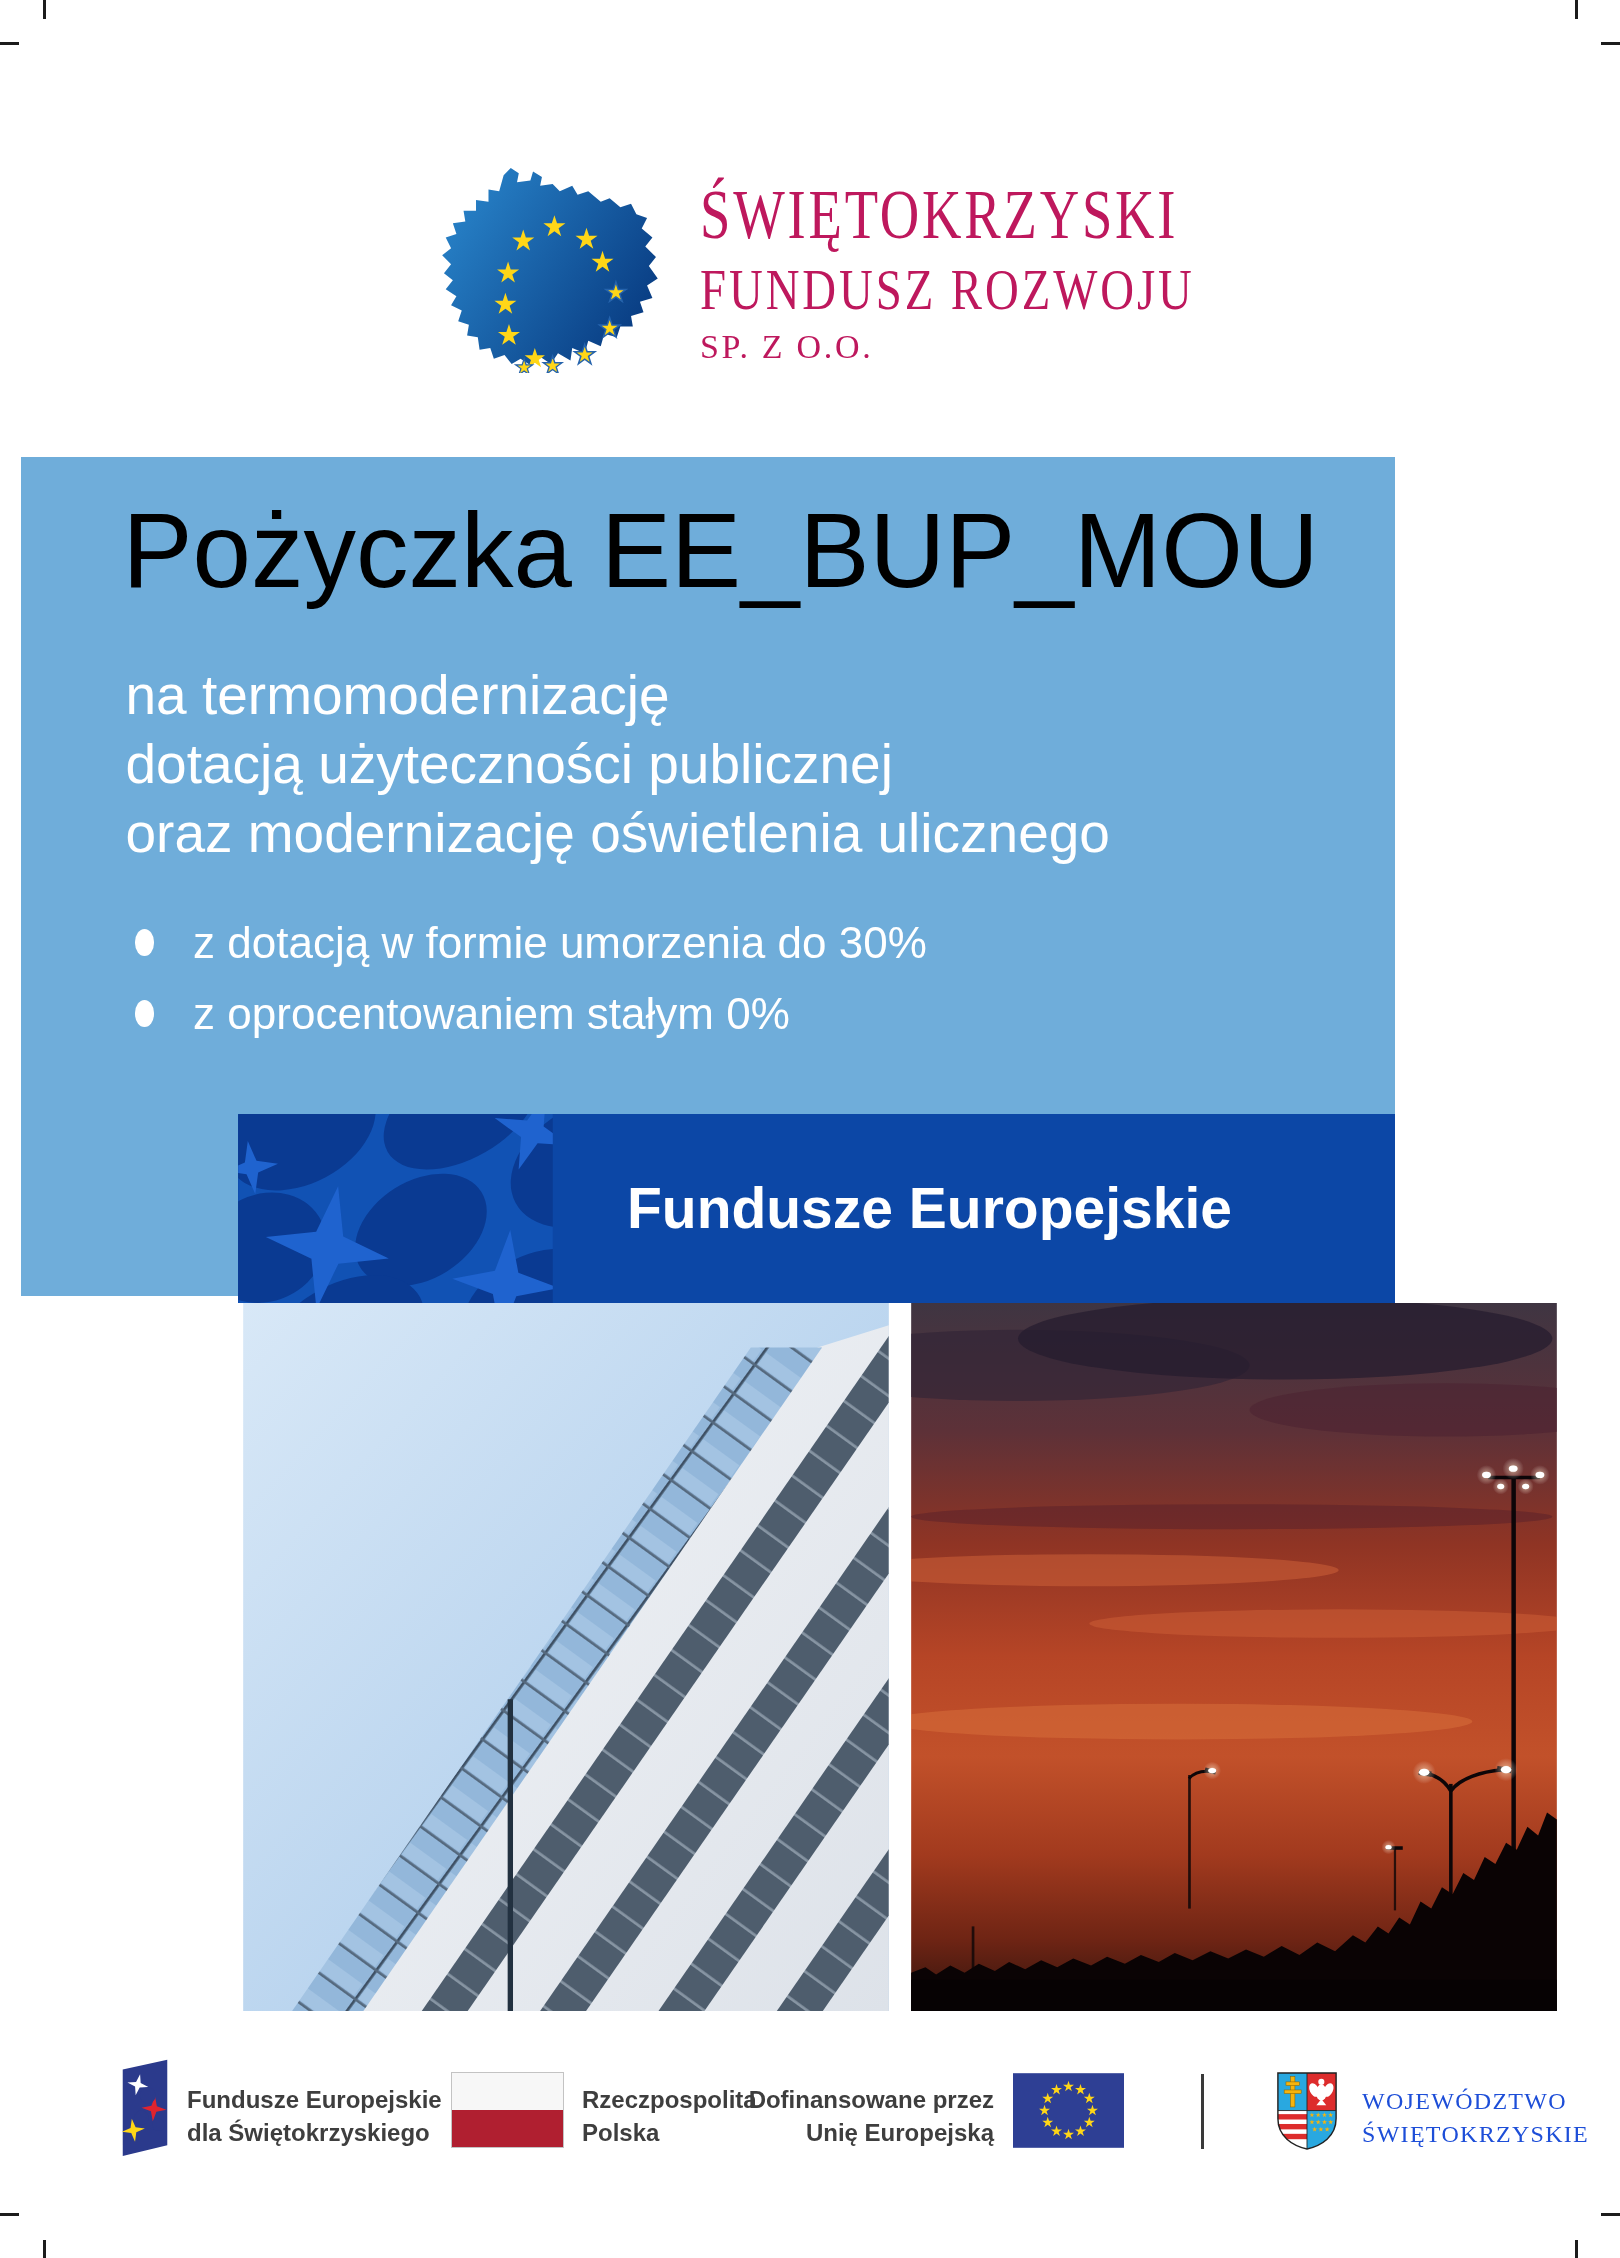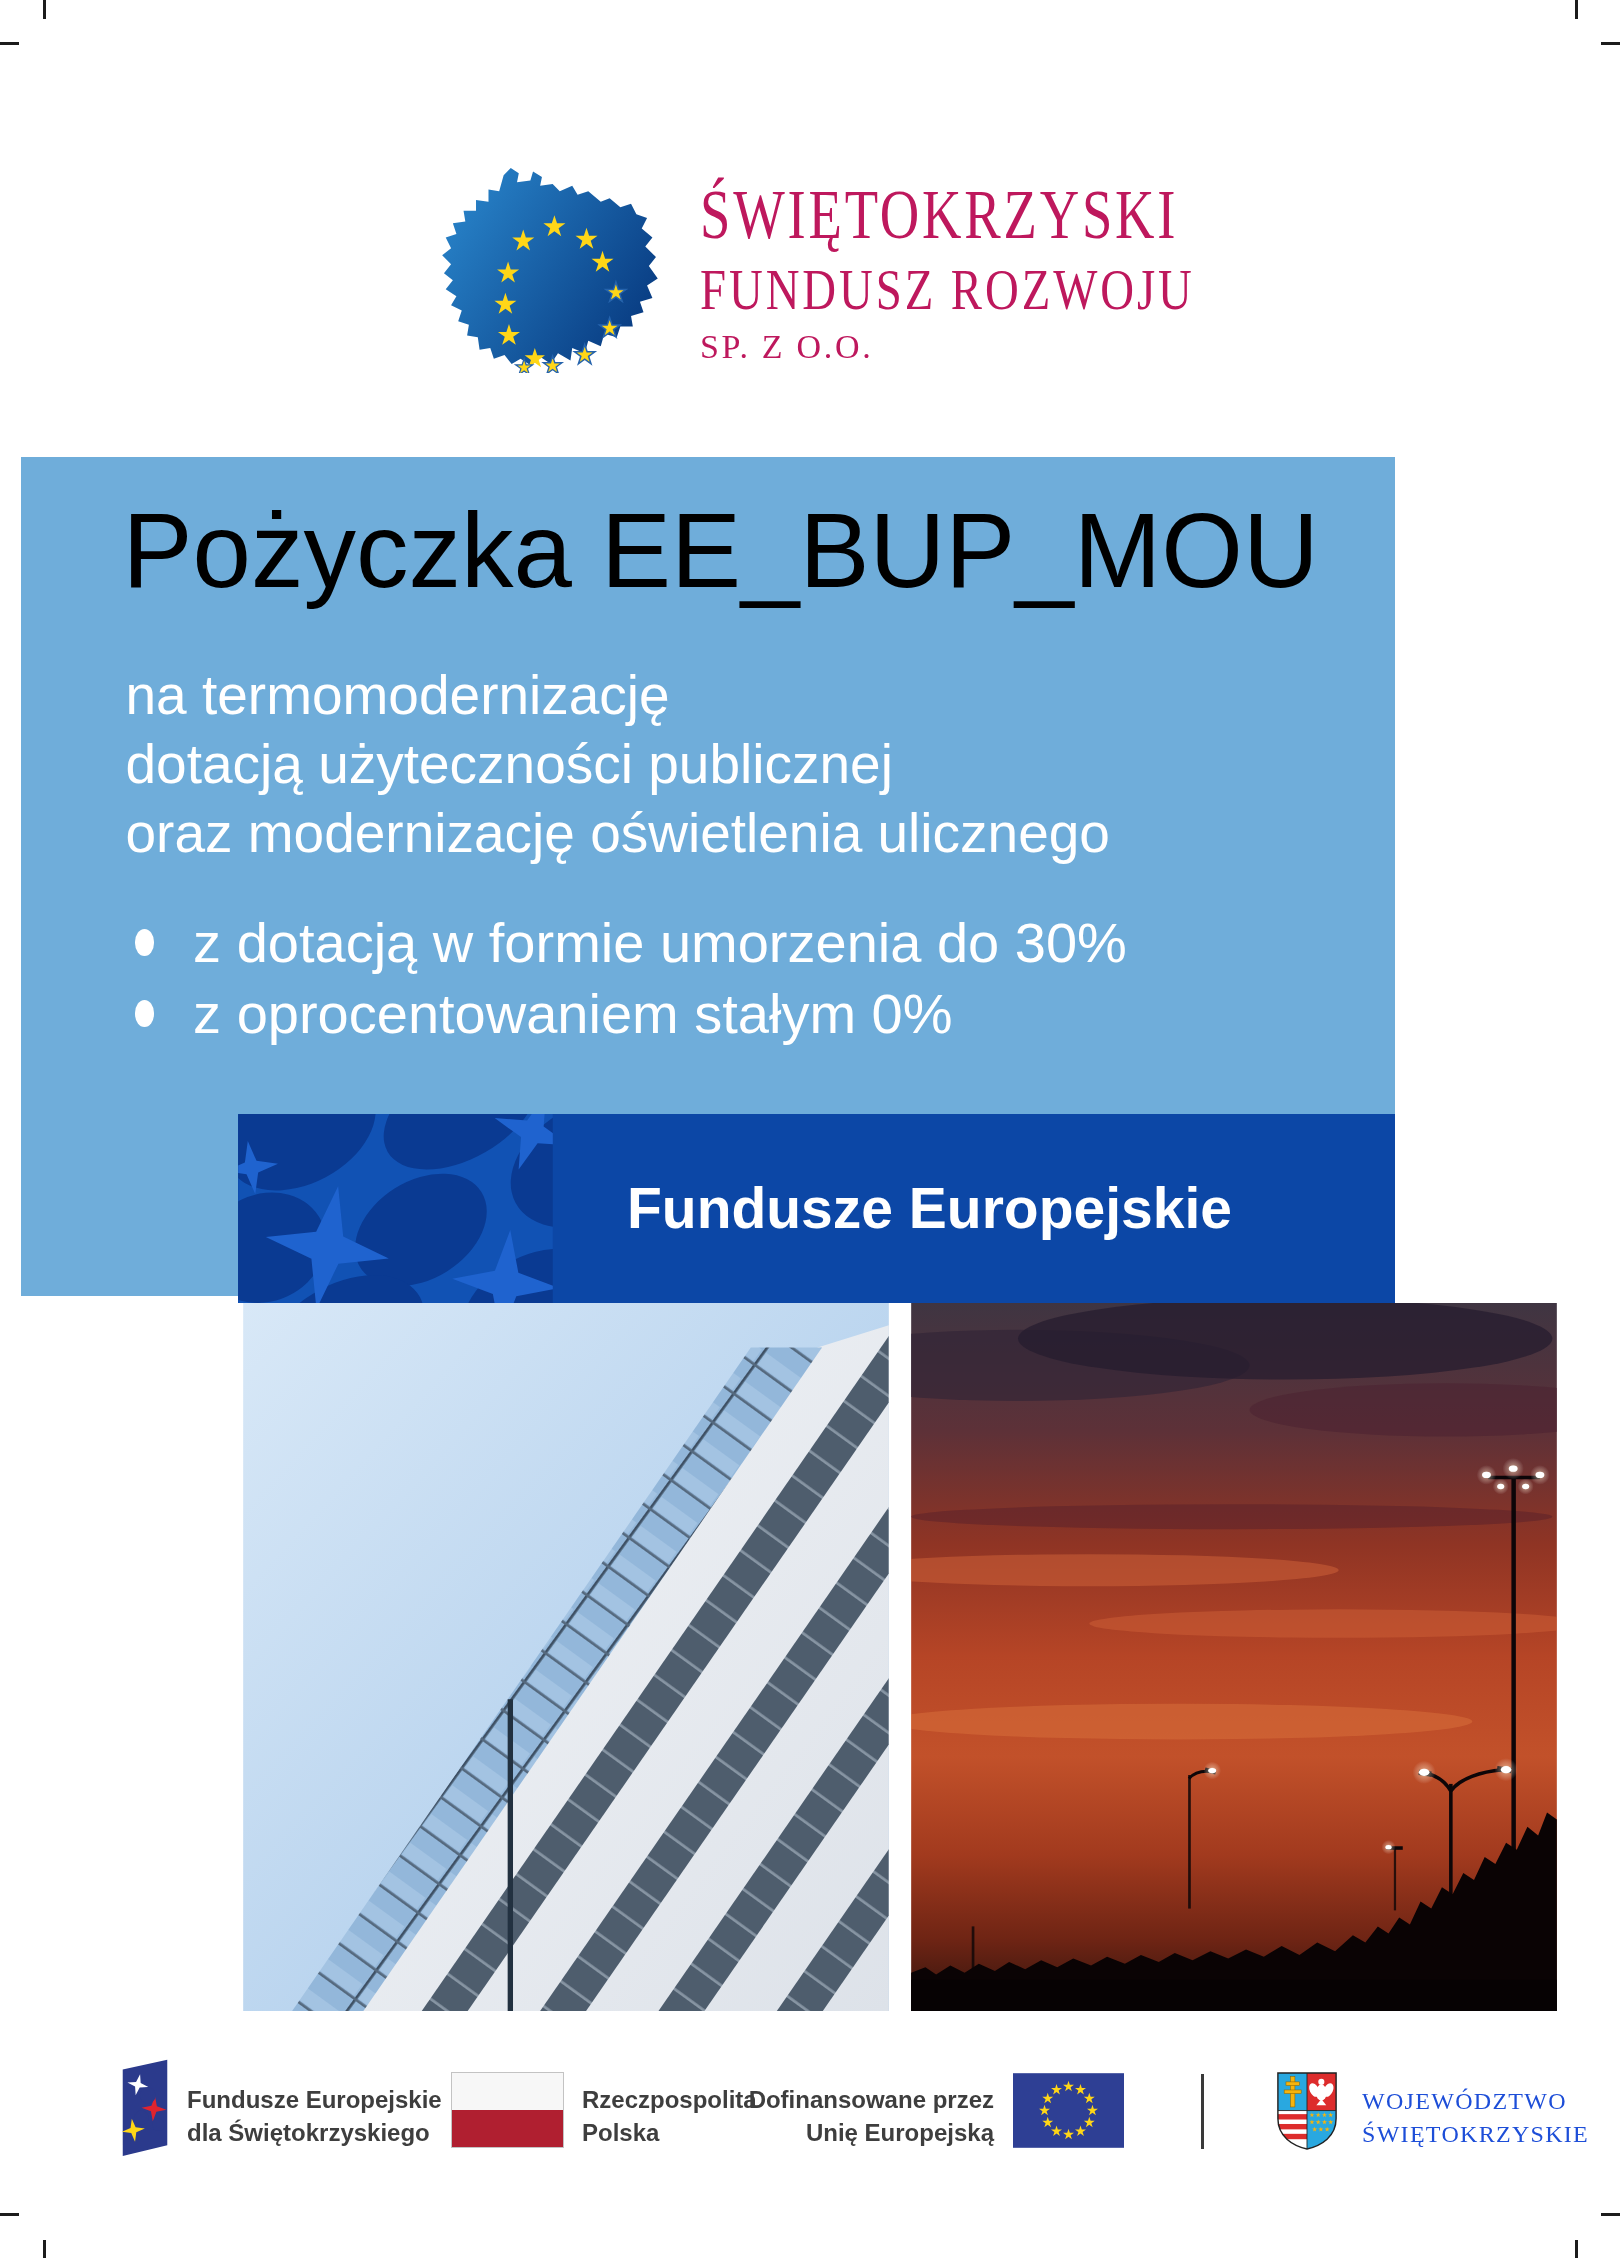--- a/index.html
+++ b/index.html
@@ -17,21 +17,21 @@
           white-space:nowrap;line-height:64px;margin-top:5.3px;}
   .hdr-l3{font-size:34px;letter-spacing:2.7px;text-align:left;line-height:41px;margin-top:3.6px;}
   
   .hero{position:absolute;left:20.5px;top:457px;width:1374px;height:839px;background:#6fadda;}
   .hero-title{position:absolute;left:102px;top:36px;font-size:105px;color:#000000;
               white-space:nowrap;line-height:116px;}
   .hero-sub{position:absolute;left:105px;top:204px;font-size:55px;color:#fff;line-height:69px;}
   .hero-bullets{position:absolute;left:114px;top:450px;color:#fff;}
   .bullet-row{display:flex;align-items:center;height:71px;}
   .bullet-dot{width:19.6px;height:27px;border-radius:50%;background:#fff;margin-right:39px;flex:0 0 auto;}
-  .bullet-text{font-size:56px;white-space:nowrap;}
+  .bullet-text{font-size:44px;white-space:nowrap;}
   
   .banner{position:absolute;left:238px;top:1114px;width:1157px;height:189px;background:#0c47a6;}
   .banner-pattern{position:absolute;left:0;top:0;width:315px;height:189px;}
   .banner-label{position:absolute;left:389px;top:62px;font-size:57px;font-weight:700;color:#fff;
                 white-space:nowrap;line-height:64px;}
   
   .photo{position:absolute;top:1303px;height:708px;}
   .photo-left{left:243px;width:646px;}
   .photo-right{left:911px;width:646px;}
   

